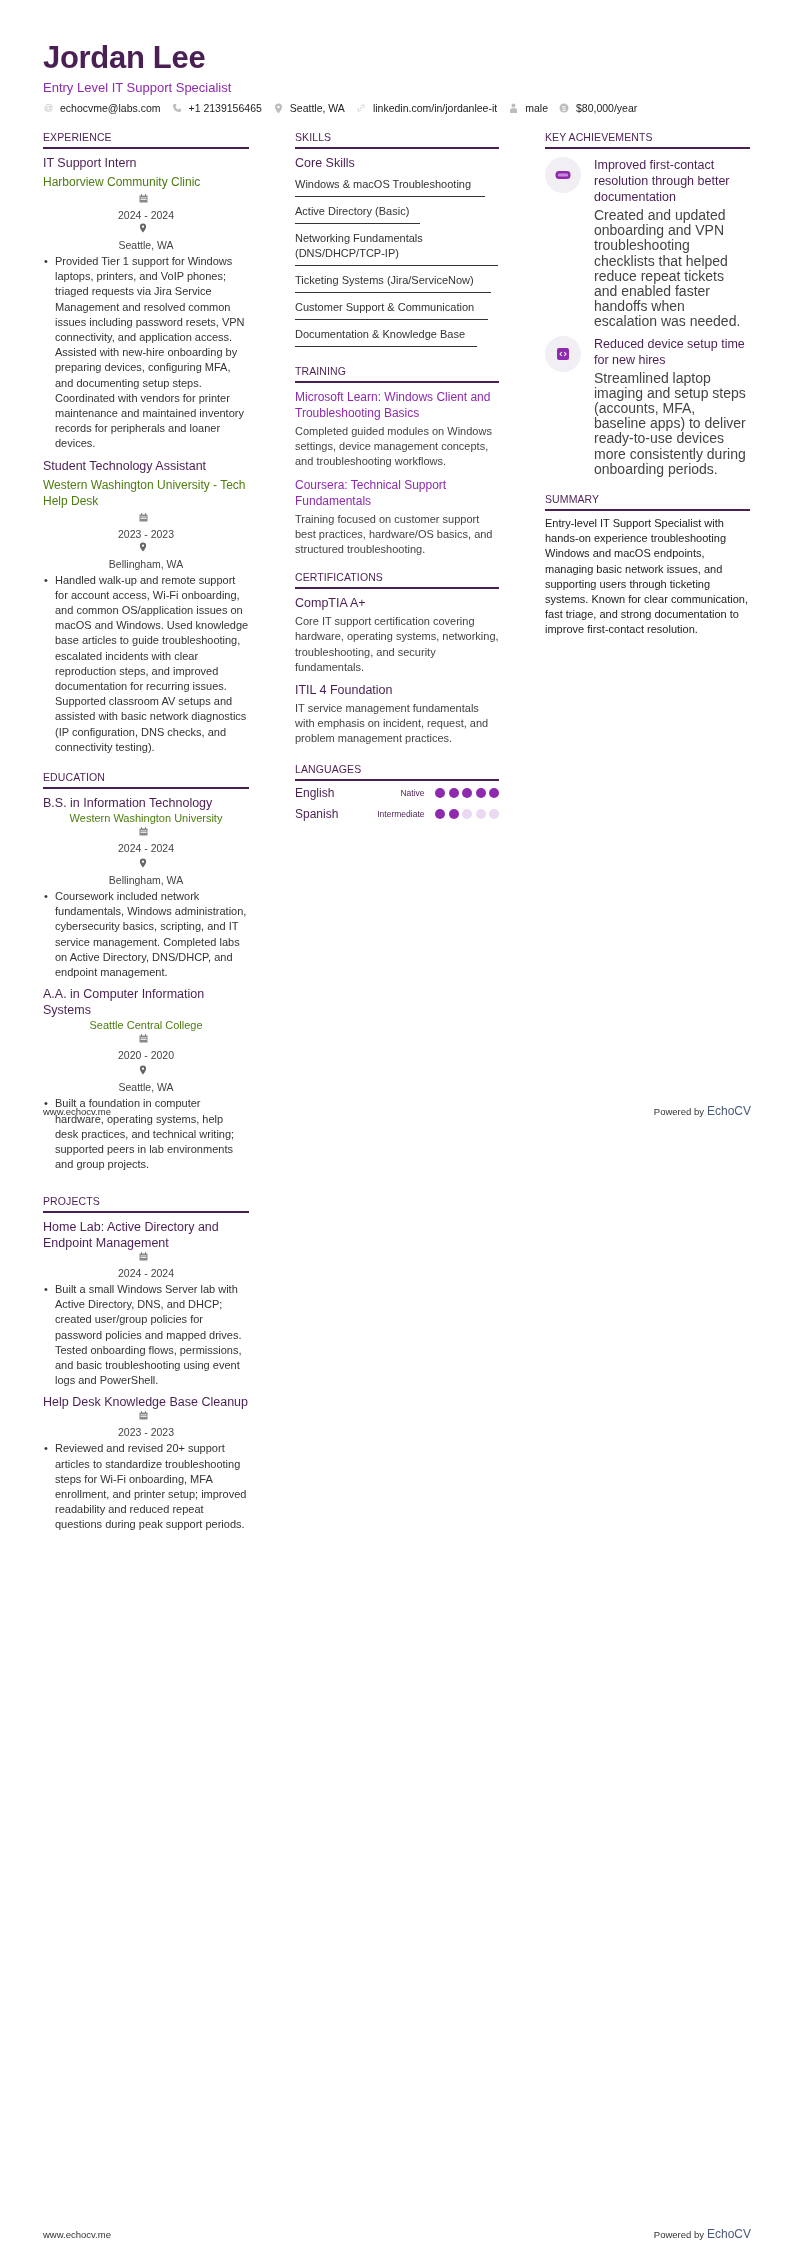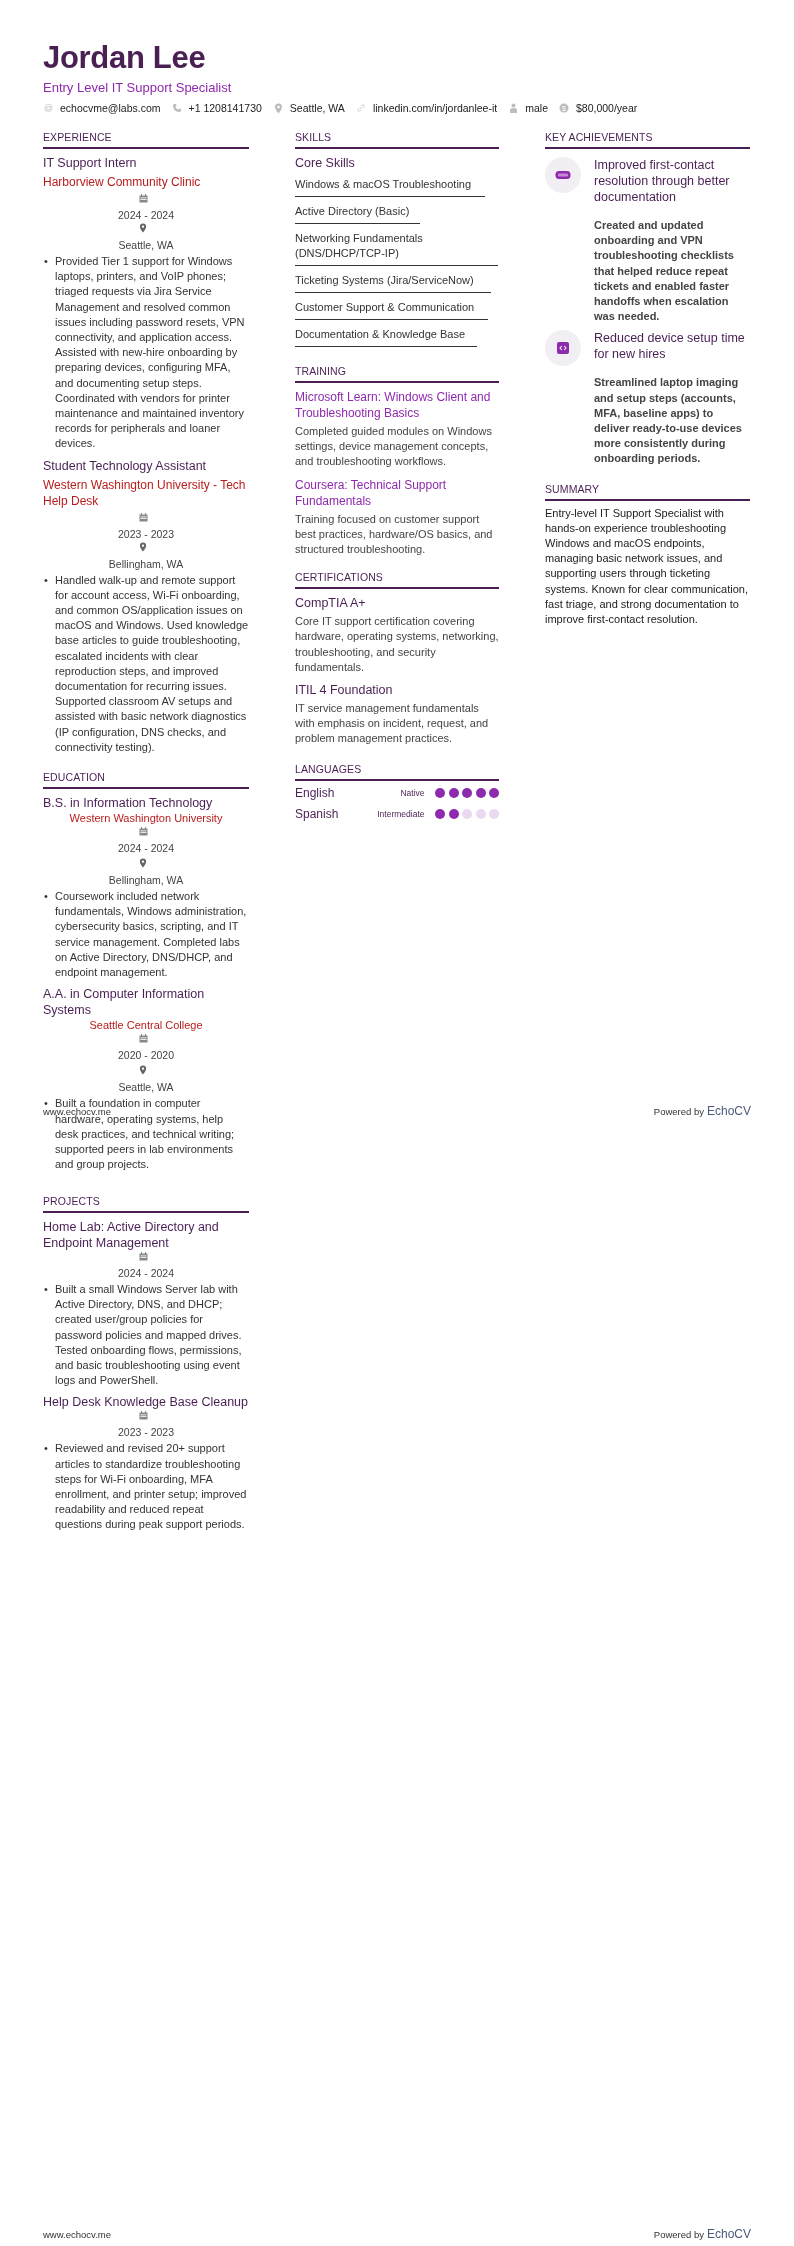--- a/index.html
+++ b/index.html
@@ -19,21 +19,21 @@
 
   .col { position: absolute; }
   .col-left { left: 43px; width: 206px; }
   .col-mid { left: 295px; width: 204px; }
   .col-right { left: 545px; width: 205px; }
 
   .sec-title { font-size: 10.5px; color: #4a1f54; text-transform: uppercase; line-height: 13px; padding-bottom: 3px; border-bottom: 2px solid #4a1f54; margin-bottom: 6px; letter-spacing: 0.1px; }
 
   .entry { margin-bottom: 6px; }
   .e-title { font-size: 12.5px; font-weight: normal; color: #4a1f54; line-height: 16px; }
-  .e-sub { font-size: 12px; color: #b91c1c; line-height: 16px; }
+  .e-sub { font-size: 12px; color: #4d7c0f; line-height: 16px; }
   .e-sub.small { font-size: 11px; line-height: 15px; text-align: center; }
   .e-title.reg { font-weight: normal; }
   .meta { font-size: 10.5px; color: #444; line-height: 15px; display: flex; align-items: center; flex-direction: column; }
   .meta .mi { width: 12px; color: #888; font-size: 9px; margin-right: 2px; }
   .bullets { list-style: none; margin-top: 1px; }
   .bullets li { position: relative; padding-left: 12px; font-size: 11px; line-height: 15.2px; color: #333; }
   .bullets li::before { content: "•"; position: absolute; left: 1px; top: 0; color: #333; }
 
   .skill-group { font-size: 12.5px; color: #4a1f54; line-height: 16px; margin-bottom: 3px; }
   .skill { font-size: 11px; color: #333; line-height: 15px; padding: 3px 0 4px 0; border-bottom: 1px solid #333; display: inline-block; margin-bottom: 4px; }
@@ -47,21 +47,21 @@
   .lang-name { font-size: 12px; color: #4a1f54; }
   .lang-right { display: flex; align-items: center; }
   .lang-level { font-size: 8.5px; color: #4a1f54; margin-right: 7px; }
   .dot { width: 10px; height: 10px; border-radius: 50%; margin-left: 3.5px; background: #8e2aad; }
   .dot.off { background: #ead9f0; }
 
   .ach { display: flex; margin-bottom: 6px; }
   .ach-icon { width: 36px; height: 36px; border-radius: 50%; background: #f1eff4; flex-shrink: 0; display: flex; align-items: center; justify-content: center; margin-right: 13px; margin-top: 0px; }
   .ach-body { flex: 1; }
   .ach-title { font-size: 12.5px; color: #4a1f54; line-height: 16px; }
-  .ach-desc { font-size: 11px; color: #444; line-height: 15.2px; margin-top: 13px; font-weight: bold; }
+  .ach-desc { font-size: 14px; color: #444; line-height: 15.2px; margin-top: 3px; }
 
   .summary { font-size: 11px; line-height: 15.2px; color: #222; }
 
   .footer { position: absolute; left: 43px; width: 708px; display: flex; justify-content: space-between; align-items: baseline; font-size: 9.5px; color: #333; }
   .footer .brand { font-size: 12px; color: #4a5a7a; margin-left: 3px; }
 </style>
 </head>
 <body>
 
 <div class="page page1">
@@ -73,21 +73,21 @@
       <div class="contact">
         <span class="cicon">@</span>
         <span>echocvme@labs.com</span>
       </div>
       <div class="contact">
         <span class="cicon">
           <svg width="10" height="10" viewBox="0 0 10 10">
               <path d="M2 1 L4 1 L4.5 3 L3.3 3.8 Q4.2 5.8 6.2 6.7 L7 5.5 L9 6 L9 8 Q8.5 9 7.5 9 Q1 8.5 1 2.5 Q1 1.5 2 1Z" fill="#bdbdbd"></path>
             </svg>
         </span>
-        <span>+1 1208141730</span>
+        <span>+1 2139156465</span>
       </div>
       <div class="contact">
         <span class="cicon">
           <svg width="9" height="11" viewBox="0 0 9 11">
               <path d="M4.5 0.5 A3.5 3.5 0 0 1 8 4 C8 6.5 4.5 10.5 4.5 10.5 C4.5 10.5 1 6.5 1 4 A3.5 3.5 0 0 1 4.5 0.5Z" fill="#bdbdbd"></path>
               <circle cx="4.5" cy="4" r="1.3" fill="#fff"></circle>
             </svg>
         </span>
         <span>Seattle, WA</span>
       </div>

